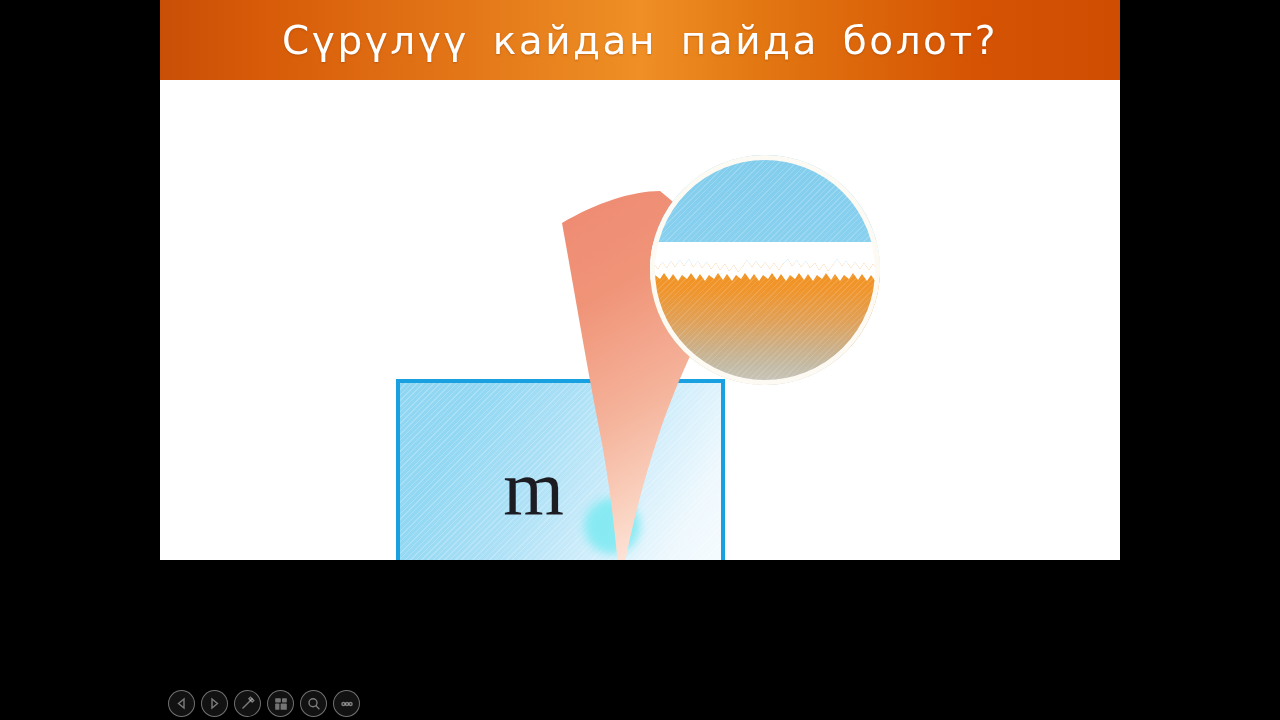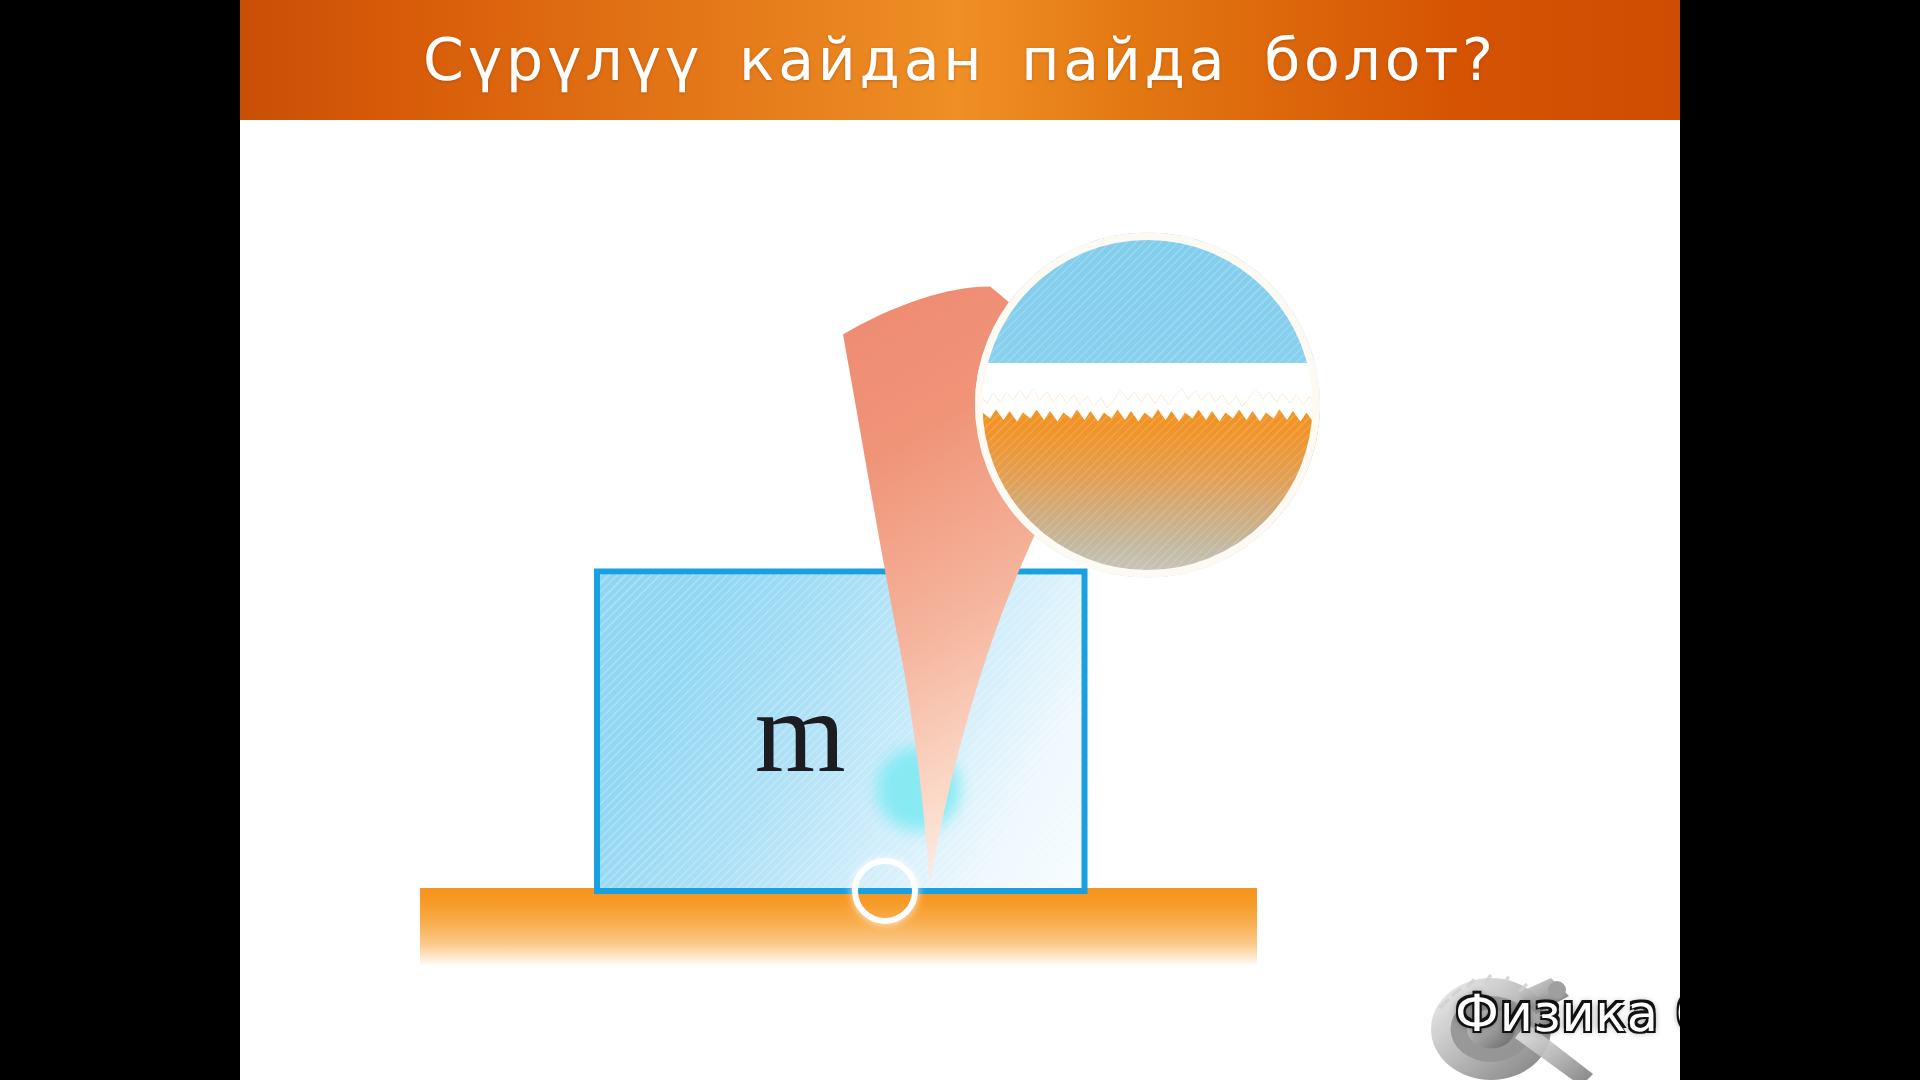--- a/index.html
+++ b/index.html
@@ -21,21 +21,21 @@
     background: #000000;
     overflow: hidden;
   }
 
   
   #slide {
     position: absolute;
     left: 160px;
     top: 0px;
     width: 960px;
-    height: 720px;
+    height: 560px;
     background: #ffffff;
     overflow: hidden;
   }
 
   
   #title-banner {
     position: absolute;
     left: 0;
     top: 0;
     width: 960px;

